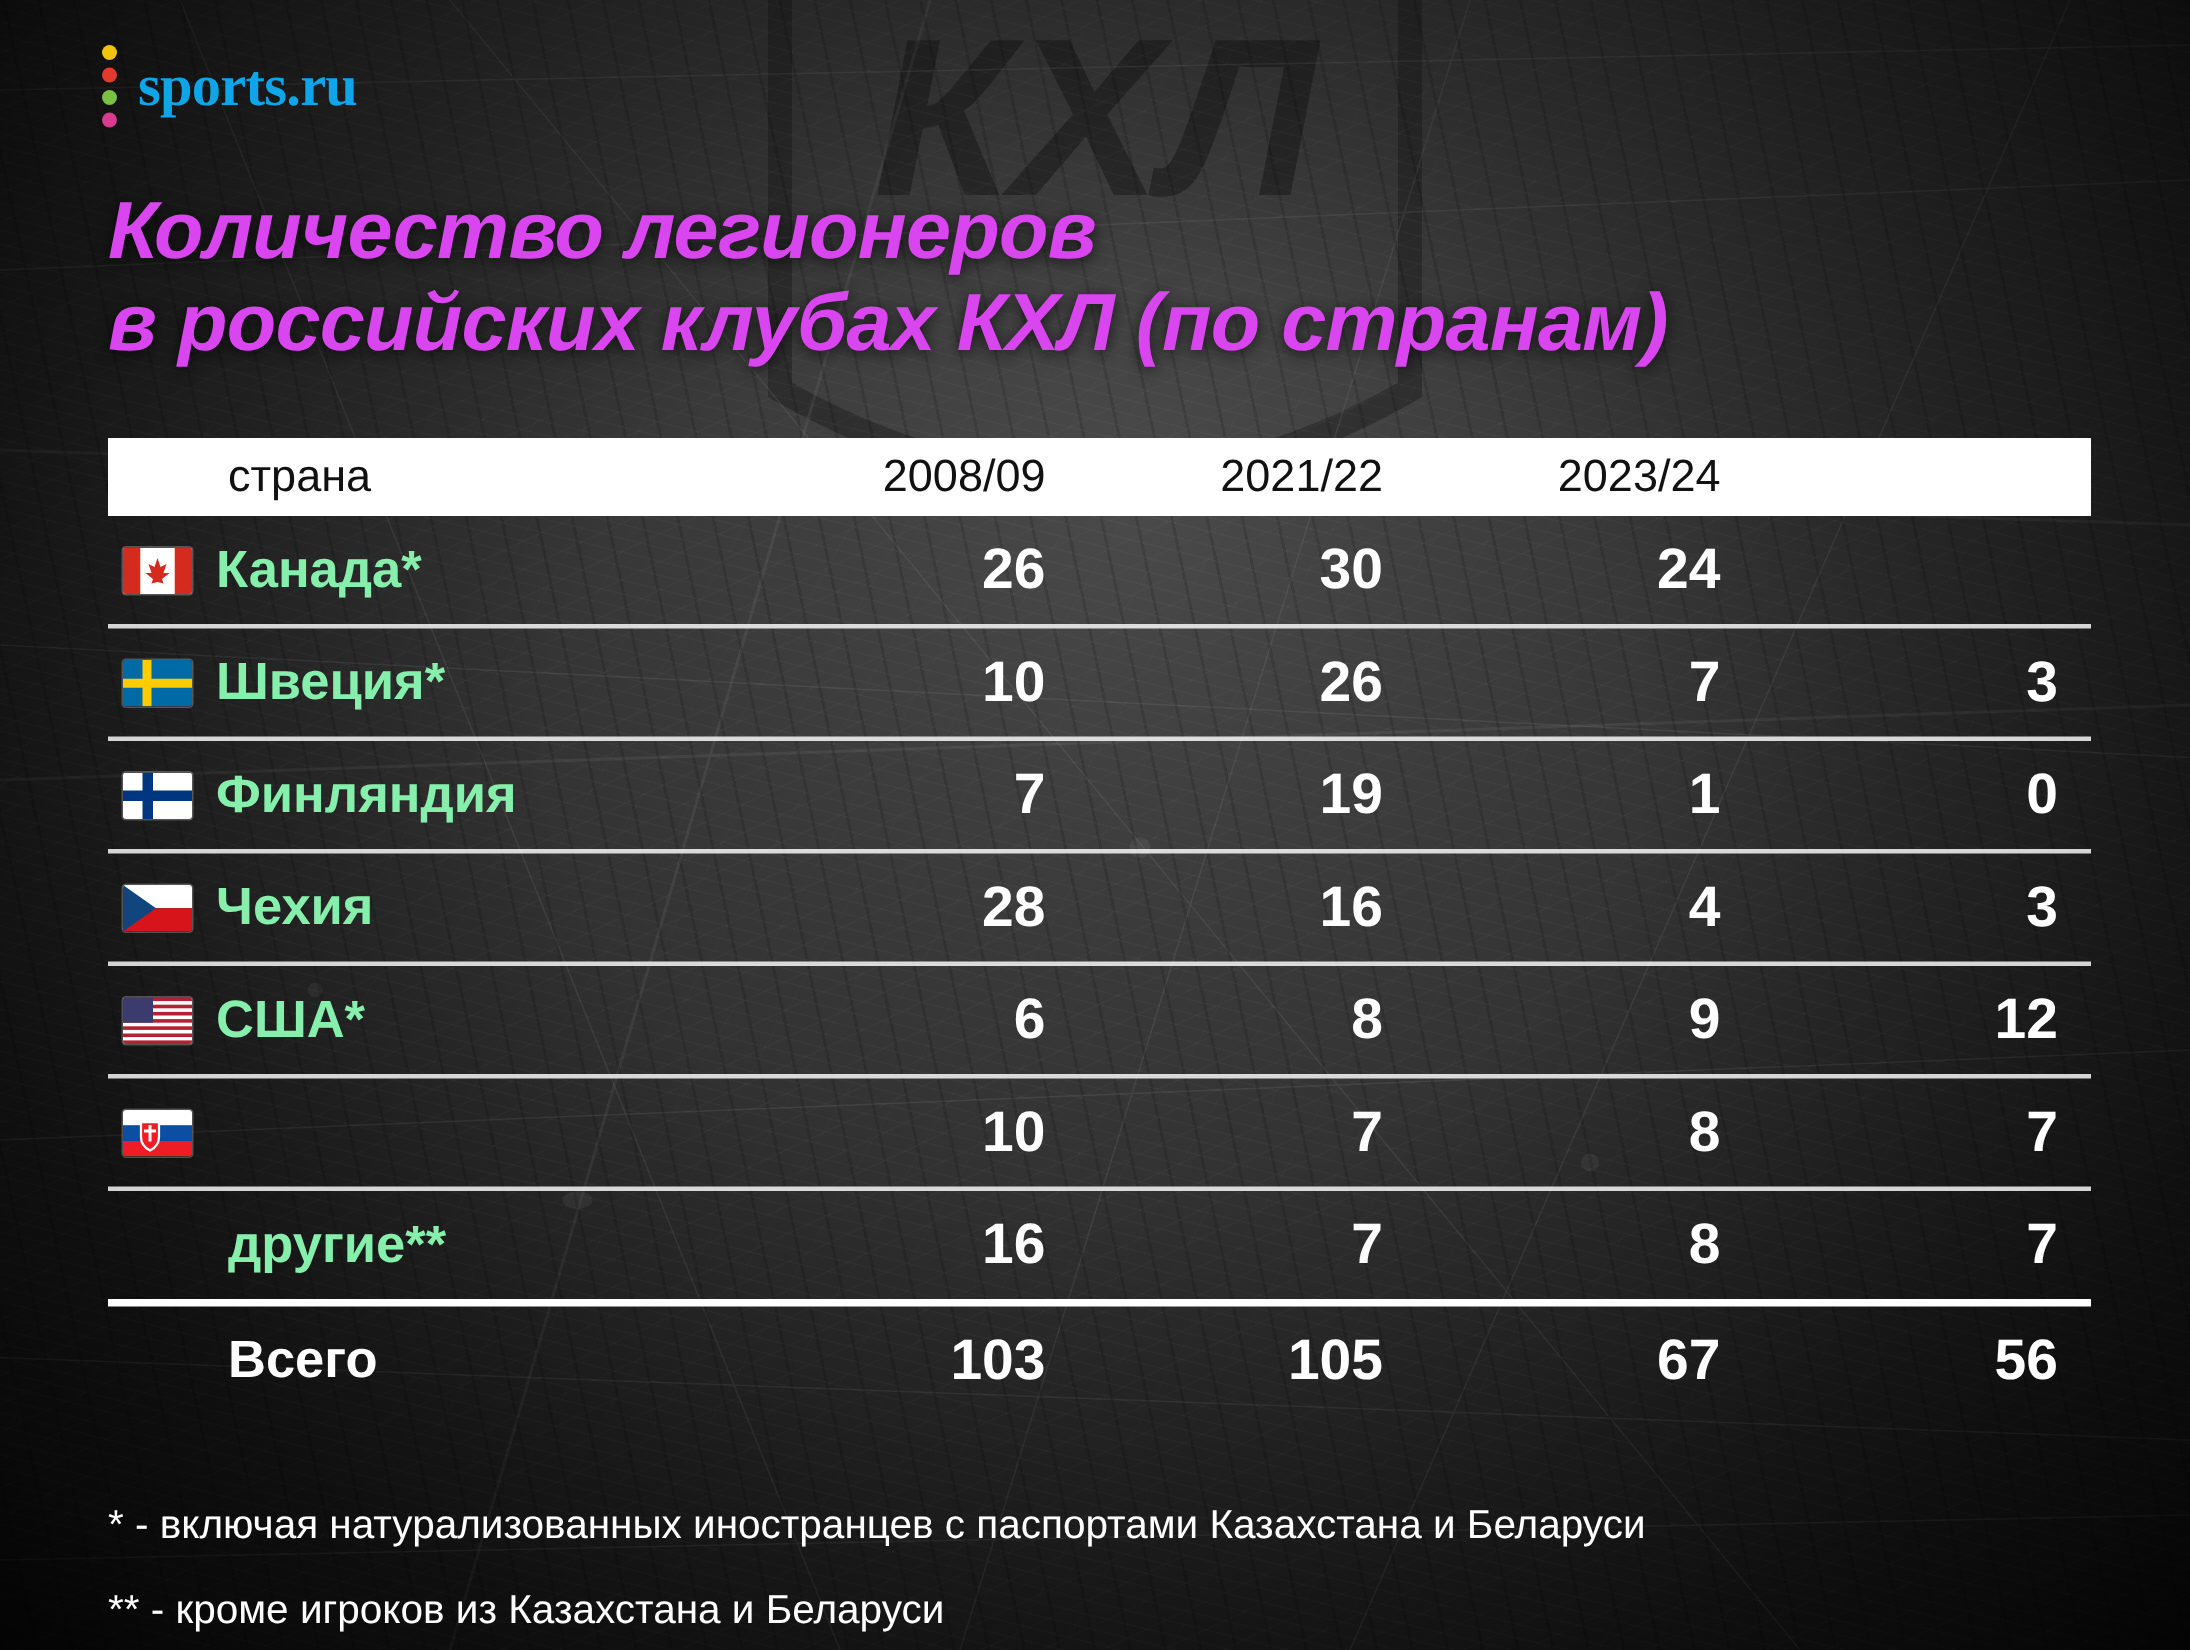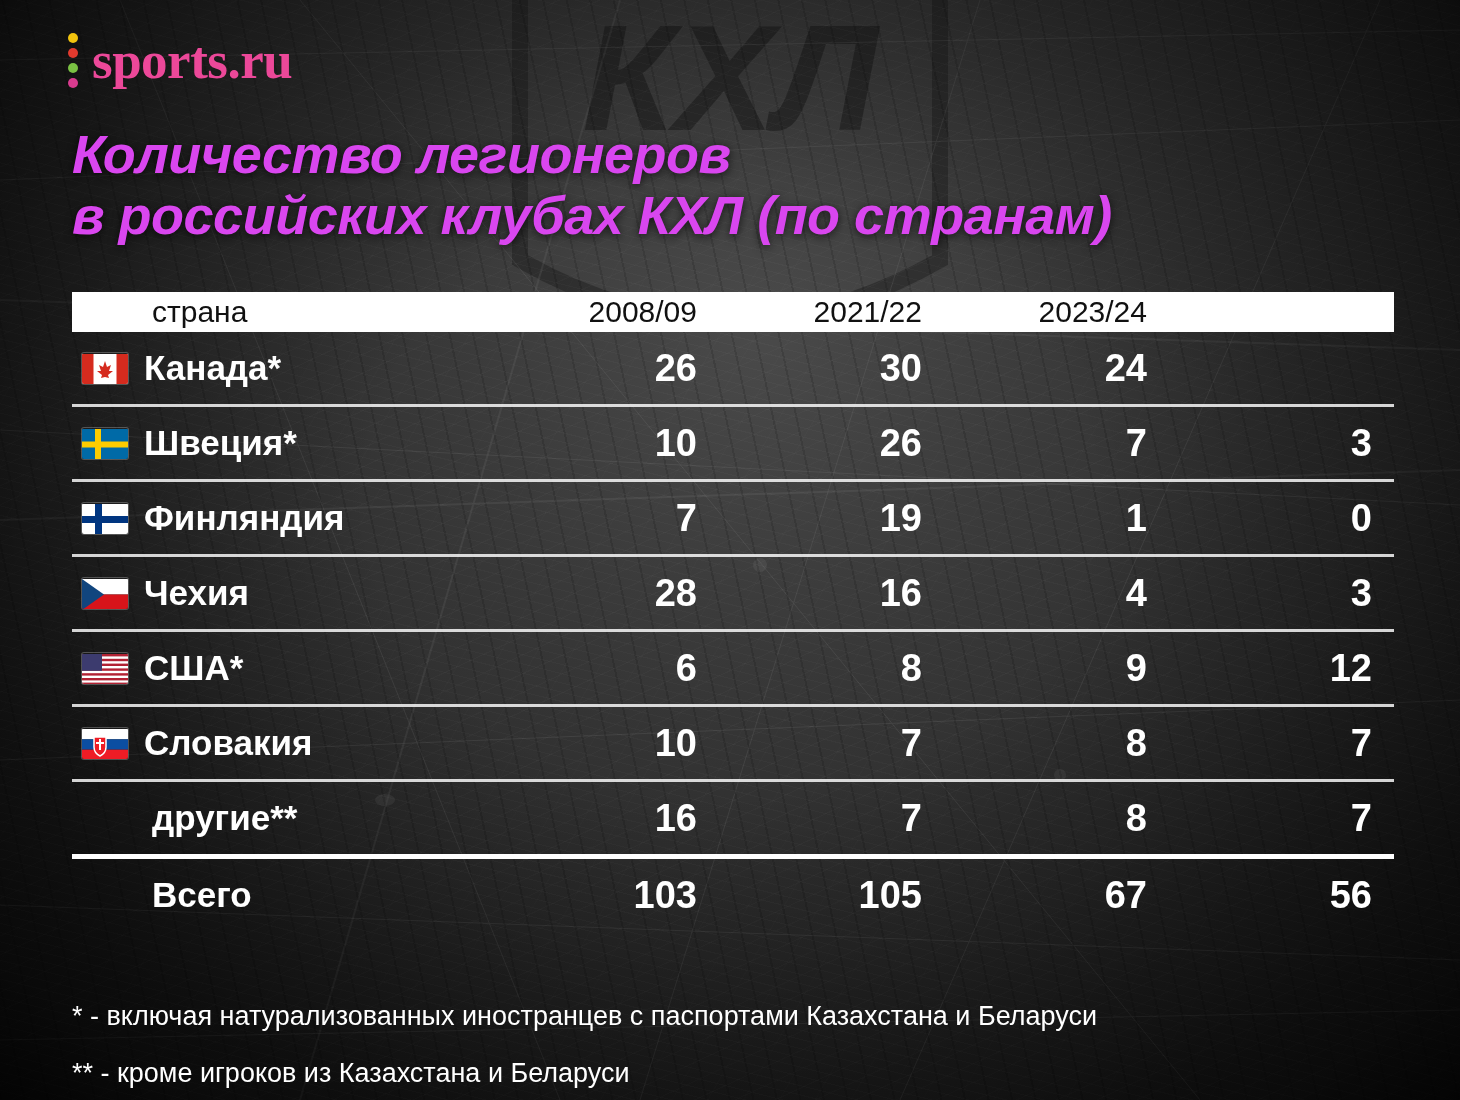--- a/index.html
+++ b/index.html
@@ -73,22 +73,22 @@
     gap: 5px;
     margin-right: 14px;
   }
   .logo-dots span {
     display: block;
     width: 10px;
     height: 10px;
     border-radius: 50%;
   }
   .logo-text {
-    color: #ec4899;
-    font-size: 53px;
+    color: #0ea5e9;
+    font-size: 39px;
     font-weight: bold;
     letter-spacing: -0.5px;
     font-family: "Liberation Serif", serif;
   }
   
   .title {
     position: absolute;
     left: 72px;
     top: 124px;
     width: 1330px;
@@ -103,21 +103,21 @@
   .title span { display: block; }
   
   .table-wrap {
     position: absolute;
     left: 72px;
     top: 292px;
     width: 1322px;
   }
   .head-band {
     background: #ffffff;
-    height: 40px;
+    height: 52px;
     display: flex;
     align-items: center;
   }
   .row {
     display: flex;
     align-items: center;
     height: 72px;
     position: relative;
   }
   .row.data + .row.data::before,
@@ -156,21 +156,21 @@
     box-sizing: border-box;
   }
   .head-band .c-country,
   .head-band .c-num {
     color: #111111;
     font-size: 30px;
     font-weight: normal;
   }
   .head-band .c-country { padding-left: 80px; }
   .row.data .c-country {
-    color: #ffffff;
+    color: #86efac;
     font-size: 35px;
     font-weight: bold;
   }
   .row.data .c-num {
     color: #ffffff;
     font-size: 38px;
     font-weight: bold;
   }
   .row.total .c-country {
     color: #ffffff;
@@ -369,21 +369,20 @@
         <div class="c-country">
           <span class="flag">
             <svg viewBox="0 0 46 31" width="46" height="31">
                 <rect width="46" height="10.33" fill="#ffffff"></rect>
                 <rect y="10.33" width="46" height="10.33" fill="#0b4ea2"></rect>
                 <rect y="20.66" width="46" height="10.34" fill="#ee1c25"></rect>
                 <path d="M12 8 h12 v10 q0 6 -6 9 q-6 -3 -6 -9 Z" fill="#ee1c25" stroke="#ffffff" stroke-width="1.5"></path>
                 <path d="M17 10 h2 v3 h3 v2 h-3 v6 h-2 v-6 h-3 v-2 h3 Z" fill="#ffffff"></path>
               </svg>
           </span>
-          <span>Словакия</span>
         </div>
         <div class="c-num">10</div>
         <div class="c-num">7</div>
         <div class="c-num">8</div>
         <div class="c-num">7</div>
       </div>
       <div class="sep"></div>
 
       <div class="row data others">
         <div class="c-country">

